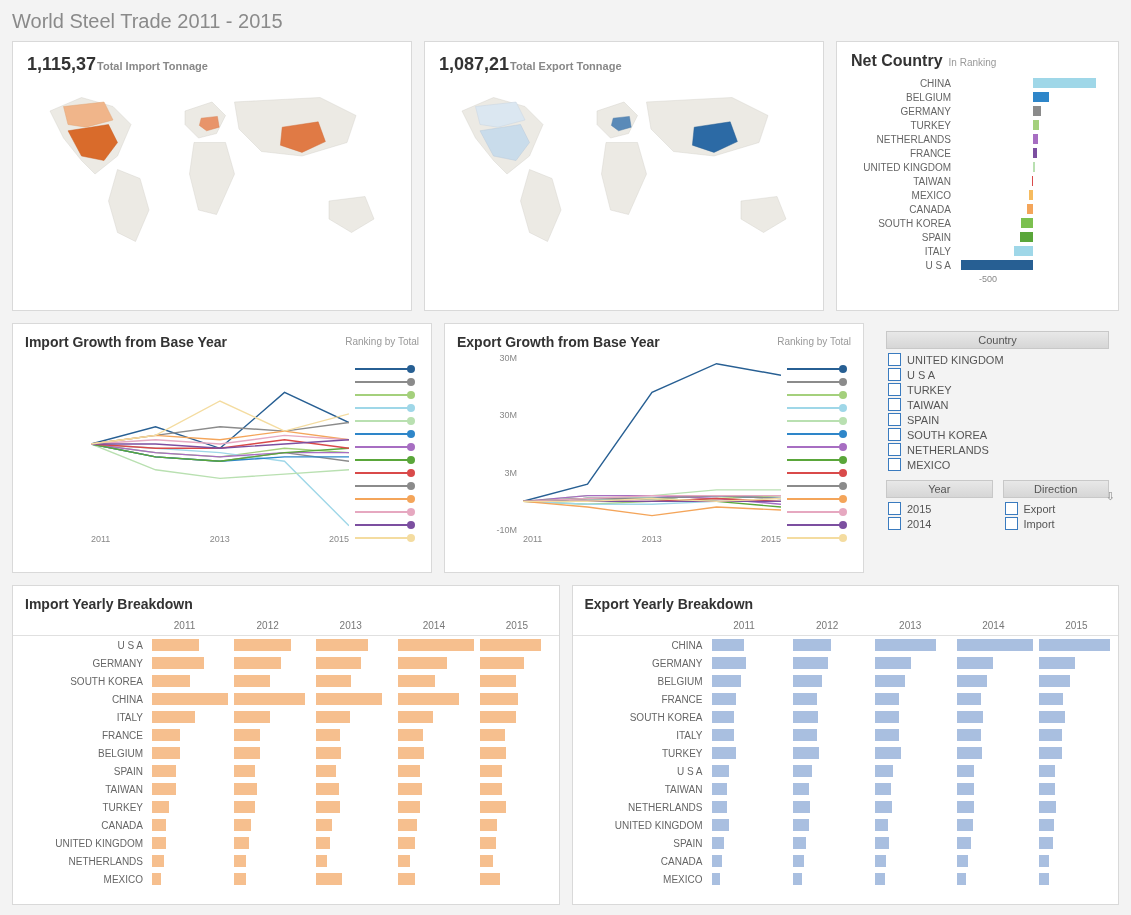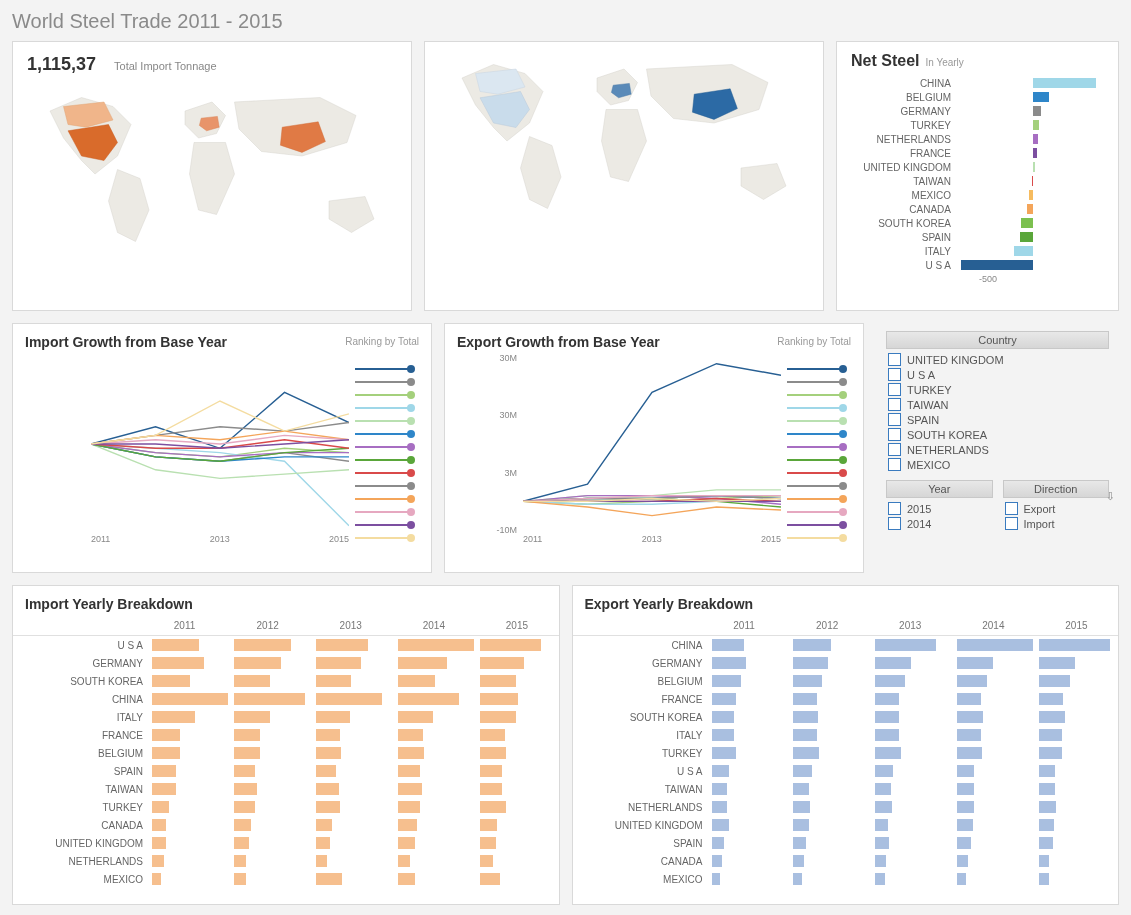--- a/index.html
+++ b/index.html
@@ -1,21 +1,21 @@
 <!DOCTYPE html>
 <html><head>
 <meta charset="utf-8">
 <style>
 html,body{margin:0;padding:0;background:#f3f3f3;font-family:Arial,Helvetica,sans-serif;color:#555;}
 .dashboard{width:1131px;height:915px;box-sizing:border-box;padding:10px 12px;}
 .title{font-size:20px;color:#8a8a8a;margin-bottom:8px;}
 .row{display:flex;gap:12px;}
 .card{background:#fff;border:1px solid #d9d9d9;box-sizing:border-box;position:relative;}
 .kpi{font-size:18px;font-weight:bold;color:#333;padding:12px 14px 0 14px;}
-.kpi-sub{font-size:11px;font-weight:normal;color:#888;margin-left:18px;}
+.kpi-sub{font-size:11px;font-weight:bold;color:#888;margin-left:1px;}
 .map-card{flex:0 0 400px;height:270px;overflow:hidden;}
 .netexp-card{flex:1;height:270px;padding:10px 14px;}
 .netexp-title{font-size:16px;font-weight:bold;color:#333;}
 .netexp-sub{font-size:10px;color:#999;margin-left:6px;}
 .netexp-chart{position:relative;height:210px;margin-top:6px;}
 .netexp-row{display:flex;align-items:center;height:14px;font-size:10px;color:#666;}
 .netexp-label{flex:0 0 100px;text-align:right;padding-right:4px;}
 .netexp-barzone{flex:1;position:relative;height:10px;}
 .netexp-bar{position:absolute;height:10px;}
 .netexp-axis{position:absolute;left:104px;right:0;bottom:0;height:12px;font-size:9px;color:#888;margin-left:20px;}
@@ -72,38 +72,41 @@
           <path class="land" d="M330 140 L370 135 L380 160 L355 175 L330 160 Z"></path>
           <path fill="#d96b2b" stroke="#c85a1f" stroke-width="0.5" d="M40 62 L85 55 L95 75 L80 95 L55 90 Z"></path>
           <path fill="#f0b58a" stroke="#e0a070" stroke-width="0.5" d="M35 35 L80 30 L90 50 L60 58 L40 55 Z"></path>
           <path fill="#e8946a" stroke="#d88050" stroke-width="0.5" d="M188 48 L206 46 L208 58 L194 62 L186 56 Z"></path>
           <path fill="#e07a45" stroke="#d06a35" stroke-width="0.5" d="M278 58 L318 52 L326 74 L300 86 L276 78 Z"></path>
         </svg>
       </div>
     </div>
 
     <div class="card map-card">
+      <div class="kpi">
+        <span>1,087,21</span><span class="kpi-sub">Total Export Tonnage</span>
+      </div>
       <div class="map-wrap">
         <svg viewBox="0 0 400 200">
           <path class="land" d="M20 40 L55 25 L90 35 L110 55 L95 90 L70 110 L55 95 L35 70 Z"></path>
           <path class="land" d="M95 105 L120 115 L130 150 L115 185 L95 175 L85 140 Z"></path>
           <path class="land" d="M170 40 L200 30 L215 45 L205 65 L185 70 L170 55 Z"></path>
           <path class="land" d="M180 75 L215 75 L225 110 L205 155 L185 150 L175 110 Z"></path>
           <path class="land" d="M225 30 L320 25 L360 45 L350 75 L300 90 L255 85 L230 60 Z"></path>
           <path class="land" d="M330 140 L370 135 L380 160 L355 175 L330 160 Z"></path>
           <path fill="#c9dceb" stroke="#b5c8d8" stroke-width="0.5" d="M40 62 L85 55 L95 75 L80 95 L55 90 Z"></path>
           <path fill="#dbe7f1" stroke="#c5d3e0" stroke-width="0.5" d="M35 35 L80 30 L90 50 L60 58 L40 55 Z"></path>
           <path fill="#5a8ab8" stroke="#4a78a5" stroke-width="0.5" d="M188 48 L206 46 L208 58 L194 62 L186 56 Z"></path>
           <path fill="#2c6aa5" stroke="#205a90" stroke-width="0.5" d="M278 58 L318 52 L326 74 L300 86 L276 78 Z"></path>
         </svg>
       </div>
     </div>
 
     <div class="card netexp-card">
-      <div><span class="netexp-title">Net Steel</span><span class="netexp-sub">In Yearly</span></div>
+      <div><span class="netexp-title">Net Country</span><span class="netexp-sub">In Ranking</span></div>
       <div class="netexp-chart" id="netexp">
           <div class="netexp-row">
             <div class="netexp-label">CHINA</div>
             <div class="netexp-barzone">
               <div class="netexp-bar" style="background: rgb(159, 215, 232); left: 78px; width: 63.36px;"></div>
             </div>
           </div>
           <div class="netexp-row">
             <div class="netexp-label">BELGIUM</div>
             <div class="netexp-barzone">

